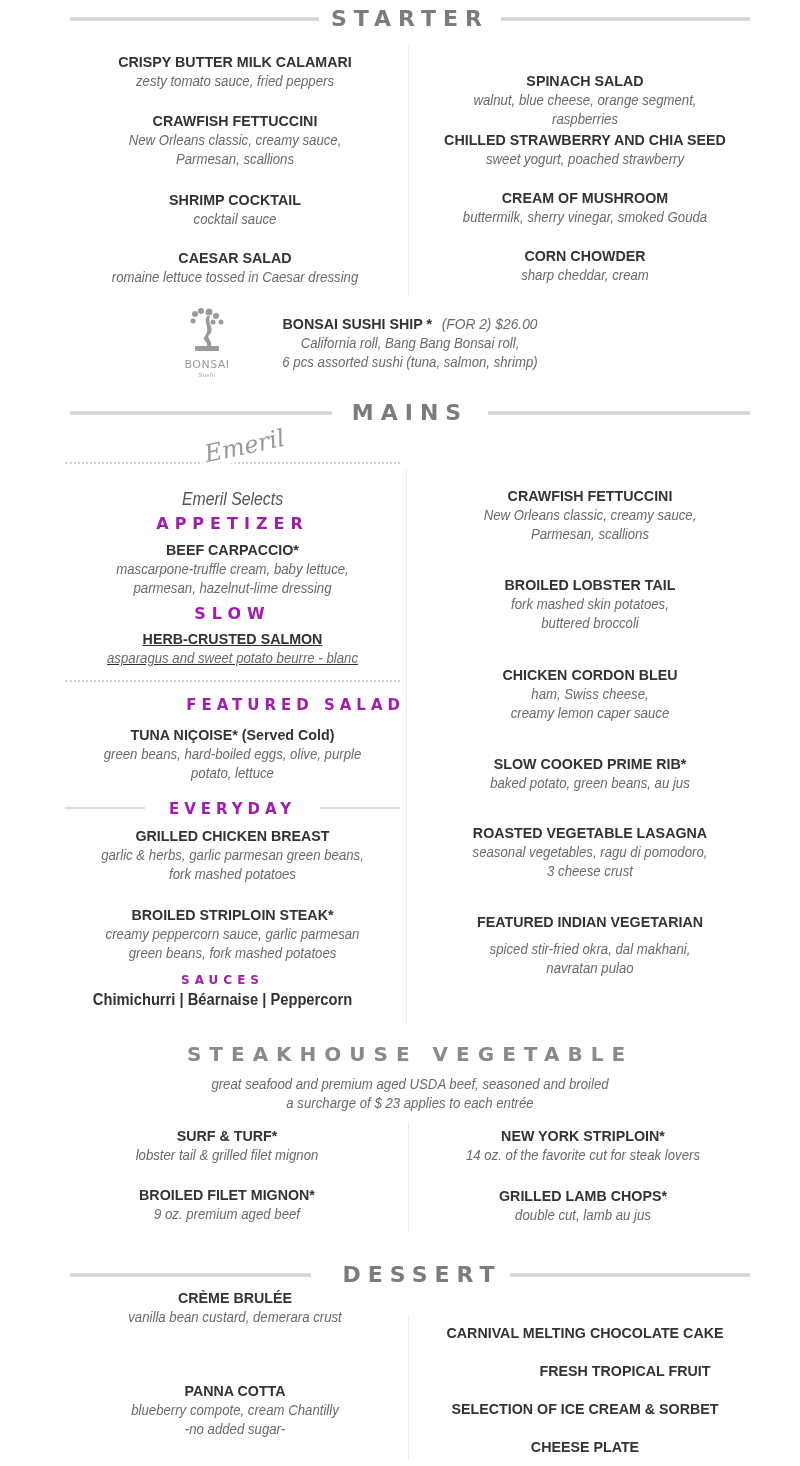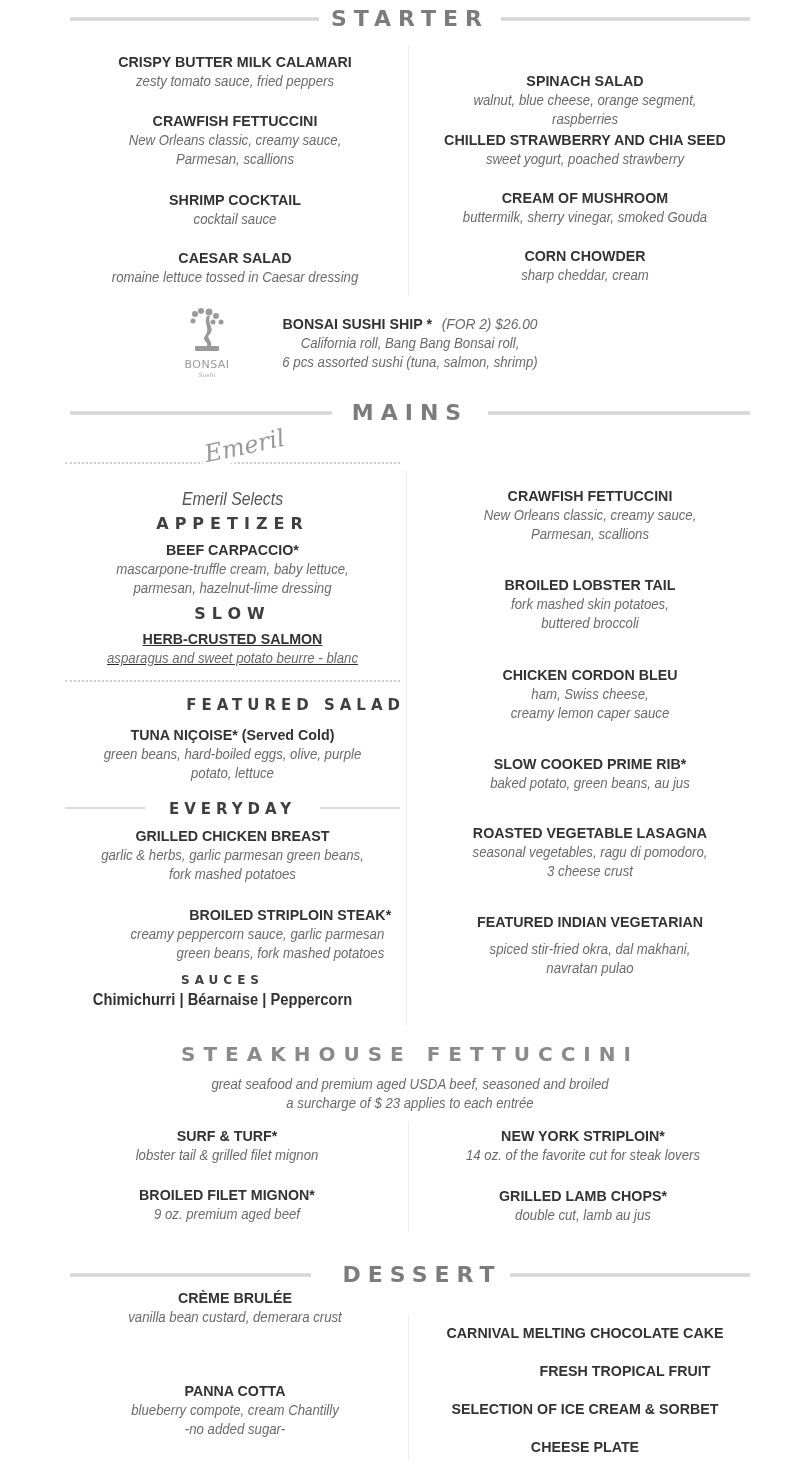--- a/index.html
+++ b/index.html
@@ -4,21 +4,21 @@
 <style>
   html,body{margin:0;padding:0;background:#fff;}
   body{width:800px;height:1466px;position:relative;overflow:hidden;font-family:"Liberation Sans Narrow","Liberation Sans",sans-serif;color:#2e2e2e;}
   .abs{position:absolute;}
   .sec-head{position:absolute;left:70px;width:680px;display:flex;align-items:center;}
   .sec-head .line{flex:1;height:4px;background:linear-gradient(#e4e4e4,#cfcfcf,#e4e4e4);}
   .sec-head .title{padding:0 12px;font-family:"DejaVu Sans",sans-serif;font-weight:bold;font-size:22px;letter-spacing:7px;color:#7c7c7c;}
   .item{position:absolute;text-align:center;line-height:19px;}
   .name{font-family:"Liberation Sans",sans-serif;font-weight:bold;font-size:15.5px;color:#333;transform:scaleX(0.92);transform-origin:center;white-space:nowrap;display:block;}
   .desc{font-family:"Liberation Sans",sans-serif;font-style:italic;font-size:15px;color:#6a6a6a;transform:scaleX(0.88);transform-origin:center;white-space:nowrap;display:block;}
-  .sub{font-family:"DejaVu Sans",sans-serif;font-weight:bold;font-size:15px;letter-spacing:5px;color:#404040;text-align:center;position:absolute;}
+  .sub{font-family:"DejaVu Sans",sans-serif;font-weight:bold;font-size:15px;letter-spacing:5px;color:#a21caf;text-align:center;position:absolute;}
   .vdiv{position:absolute;width:1px;background:#ececec;}
   .dotline{position:absolute;height:0;border-top:2px dotted #cfcfcf;}
   .solidline{position:absolute;height:2px;background:#dcdcdc;}
   .col-l{left:60px;width:350px;}
   .col-r{left:410px;width:350px;}
 </style>
 </head>
 <body>
 
 <div class="sec-head" style="top:6px;">
@@ -124,21 +124,21 @@
 </div>
 
 <div class="solidline" style="left:65px;width:80px;top:807px;"></div>
 <div class="solidline" style="left:320px;width:80px;top:807px;"></div>
 <div class="sub" style="left:60px;width:345px;top:800px;">EVERYDAY</div>
 <div class="item" style="left:60px;width:345px;top:826px;">
   <span class="name">GRILLED CHICKEN BREAST</span>
   <span class="desc">garlic &amp; herbs, garlic parmesan green beans,</span>
   <span class="desc">fork mashed potatoes</span>
 </div>
-<div class="item" style="left:60px;width:345px;top:905px;text-align:right;">
+<div class="item" style="left:60px;width:345px;top:905px;">
   <span class="name">BROILED STRIPLOIN STEAK*</span>
   <span class="desc">creamy peppercorn sauce, garlic parmesan</span>
   <span class="desc">green beans, fork mashed potatoes</span>
 </div>
 <div class="sub" style="left:50px;width:345px;top:973px;font-size:12px;">SAUCES</div>
 <div class="item" style="left:50px;width:345px;top:990px;">
   <span class="name" style="font-size:16px;">Chimichurri | Béarnaise | Peppercorn</span>
 </div>
 
 <div class="item col-r" style="left:415px;width:350px;top:486px;">
@@ -164,21 +164,21 @@
   <span class="name">ROASTED VEGETABLE LASAGNA</span>
   <span class="desc">seasonal vegetables, ragu di pomodoro,</span>
   <span class="desc">3 cheese crust</span>
 </div>
 <div class="item col-r" style="left:415px;width:350px;top:912px;">
   <span class="name">FEATURED INDIAN VEGETARIAN</span>
   <span class="desc" style="margin-top:8px;">spiced stir-fried okra, dal makhani,</span>
   <span class="desc">navratan pulao</span>
 </div>
 
-<div class="sub" style="left:60px;width:700px;top:1042px;font-size:20px;letter-spacing:8px;color:#8a8a8a;">STEAKHOUSE FETTUCCINI</div>
+<div class="sub" style="left:60px;width:700px;top:1042px;font-size:20px;letter-spacing:8px;color:#8a8a8a;">STEAKHOUSE VEGETABLE</div>
 <div class="item" style="left:60px;width:700px;top:1074px;">
   <span class="desc">great seafood and premium aged USDA beef,  seasoned and broiled</span>
   <span class="desc">a surcharge of $ 23 applies to each entrée</span>
 </div>
 <div class="vdiv" style="left:408px;top:1122px;height:110px;"></div>
 <div class="item" style="left:52px;width:350px;top:1126px;">
   <span class="name">SURF &amp; TURF*</span>
   <span class="desc">lobster tail &amp; grilled filet mignon</span>
 </div>
 <div class="item" style="left:52px;width:350px;top:1185px;">

